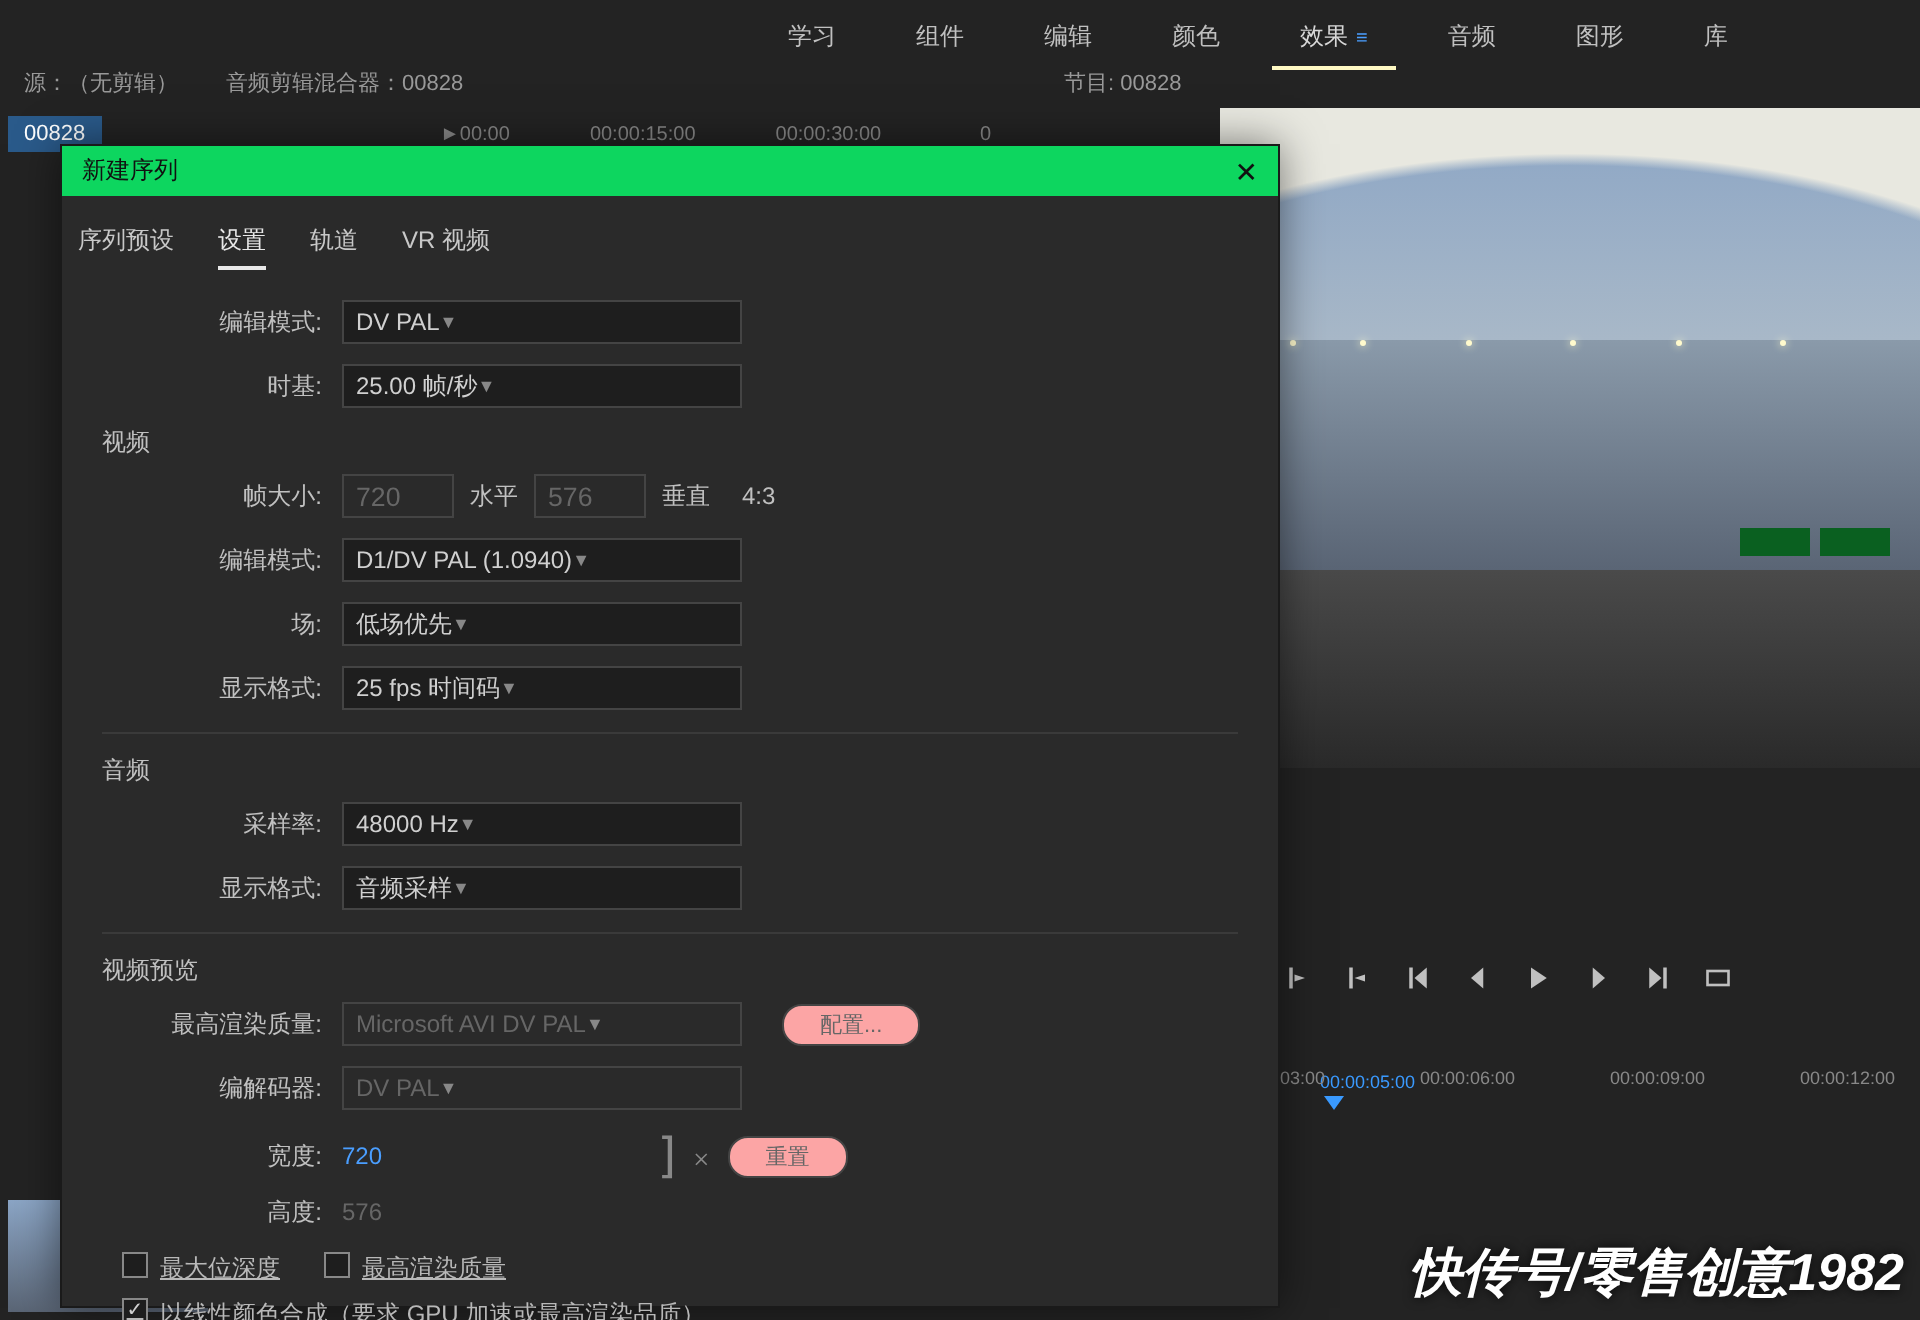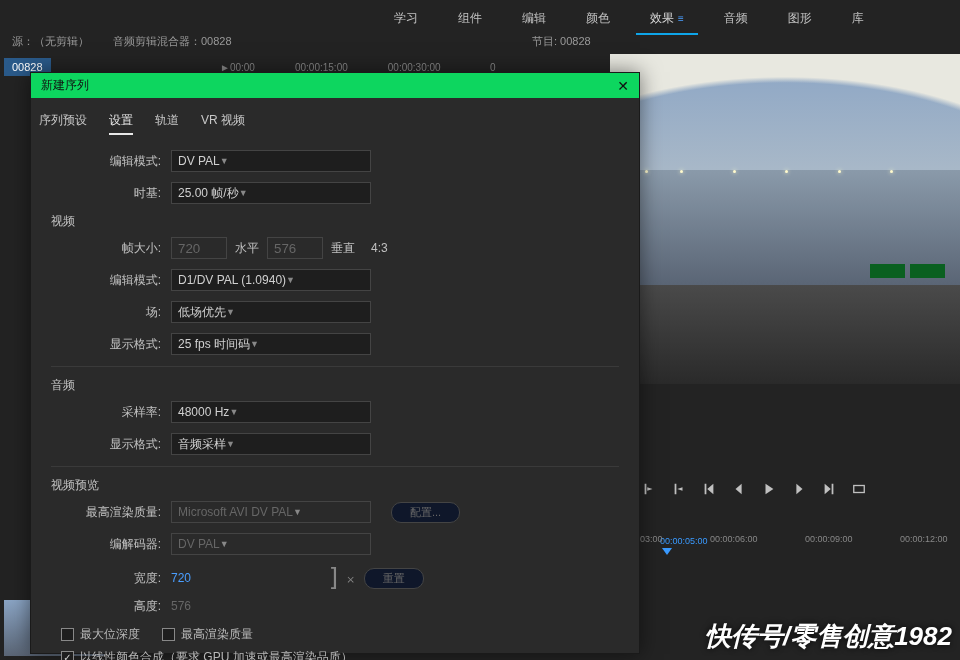--- a/index.html
+++ b/index.html
@@ -1,19 +1,19 @@
 <!DOCTYPE html>
 <html><head>
 <meta charset="utf-8">
 <style>
 *{margin:0;padding:0;box-sizing:border-box;font-family:"Microsoft YaHei",sans-serif;}
 body{background:#232323;width:960px;height:660px;overflow:hidden;position:relative;color:#b8b8b8;font-size:12px;}
 .top-tabs{position:absolute;top:4px;left:380px;display:flex;gap:12px;}
 .top-tab{padding:6px 14px;color:#c0c0c0;cursor:pointer;}
-.top-tab.active{color:#d8d8d8;border-bottom:2px solid #0ea5e9;}
+.top-tab.active{color:#d8d8d8;border-bottom:2px solid #fef9c3;}
 .top-tab .eq{color:#4a9eff;margin-left:4px;font-size:10px;}
 .panel-header-row{position:absolute;top:30px;left:0;width:960px;height:24px;display:flex;}
 .panel-header{padding:4px 12px;color:#999;font-size:11px;}
 .panel-header-right{position:absolute;left:520px;top:30px;padding:4px 12px;color:#999;font-size:11px;}
 .src-tab{position:absolute;top:58px;left:4px;background:#2a5a8a;color:#fff;padding:3px 8px;font-size:11px;}
 .ruler-row{position:absolute;top:62px;left:220px;display:flex;gap:40px;color:#888;font-size:10px;}
 .ruler-zero{position:absolute;top:62px;left:490px;color:#888;font-size:10px;}
 .preview{position:absolute;top:54px;left:610px;width:350px;height:330px;background:linear-gradient(to bottom,#8ba5c5 0%,#a8b8c8 35%,#6b7585 60%,#4a5260 100%);overflow:hidden;}
 .preview::before{content:"";position:absolute;top:0;left:0;right:0;height:45%;background:radial-gradient(ellipse 600px 300px at 50% 120%,transparent 0%,transparent 50%,#e8e8e0 52%);clip-path:polygon(0 0,100% 0,100% 85%,50% 45%,0 85%);}
 .preview-platform{position:absolute;bottom:30%;left:0;right:0;height:35%;background:linear-gradient(to bottom,#8a9aaa,#5a6575);}
@@ -45,24 +45,24 @@
 .lbl2{width:auto;padding:0 8px;color:#c0c0c0;}
 .sel{background:#1e1e1e;border:1px solid #444;color:#d0d0d0;height:22px;width:180px;padding:0 6px;display:flex;align-items:center;justify-content:flex-start;cursor:pointer;}
 .sel.wide{width:200px;}
 .sel.disabled{color:#666;background:#2a2a2a;cursor:default;}
 .sel .chev{font-size:9px;color:#888;}
 .txt{background:#1e1e1e;border:1px solid #444;color:#d0d0d0;height:22px;width:56px;padding:0 6px;}
 .txt.disabled{color:#666;background:#2a2a2a;}
 .num-link{color:#4a9eff;cursor:pointer;}
 .section-lbl{color:#c0c0c0;margin:8px 0 6px;}
 .divider{border-top:1px solid #3a3a3a;margin:10px 0;}
-.cb-row{display:flex;align-items:center;gap:6px;margin-bottom:6px;padding-left:10px;}
+.cb-row{display:flex;align-items:flex-start;gap:6px;margin-bottom:6px;padding-left:10px;text-decoration:underline;}
 .cb{width:13px;height:13px;border:1px solid #888;background:#1e1e1e;display:inline-flex;align-items:center;justify-content:center;cursor:pointer;}
 .cb.checked::after{content:"✓";color:#d0d0d0;font-size:10px;line-height:1;}
-.btn{background:#0f172a;border:1px solid #555;border-radius:10px;color:#d0d0d0;padding:3px 16px;cursor:pointer;font-size:11px;}
+.btn{background:#fca5a5;border:1px solid #555;border-radius:10px;color:#d0d0d0;padding:3px 16px;cursor:pointer;font-size:11px;}
 .btn.small{padding:2px 18px;}
 .btn.disabled{color:#666;border-color:#444;cursor:default;}
 .link-bracket{color:#888;font-size:24px;margin:0 6px;font-family:monospace;}
 .link-icon{color:#888;margin-right:10px;}
 
 .watermark{position:absolute;bottom:6px;right:8px;color:#fff;font-size:26px;font-weight:bold;font-style:italic;text-shadow:0 0 6px rgba(0,0,0,.8);pointer-events:none;}
 </style>
 </head>
 <body>
 

